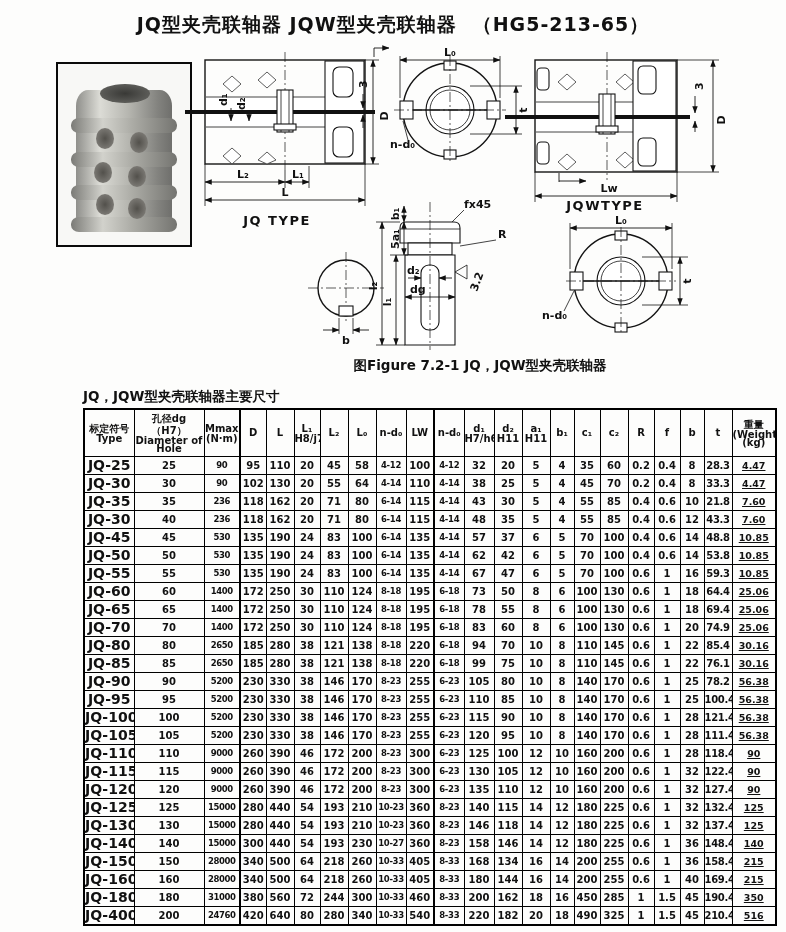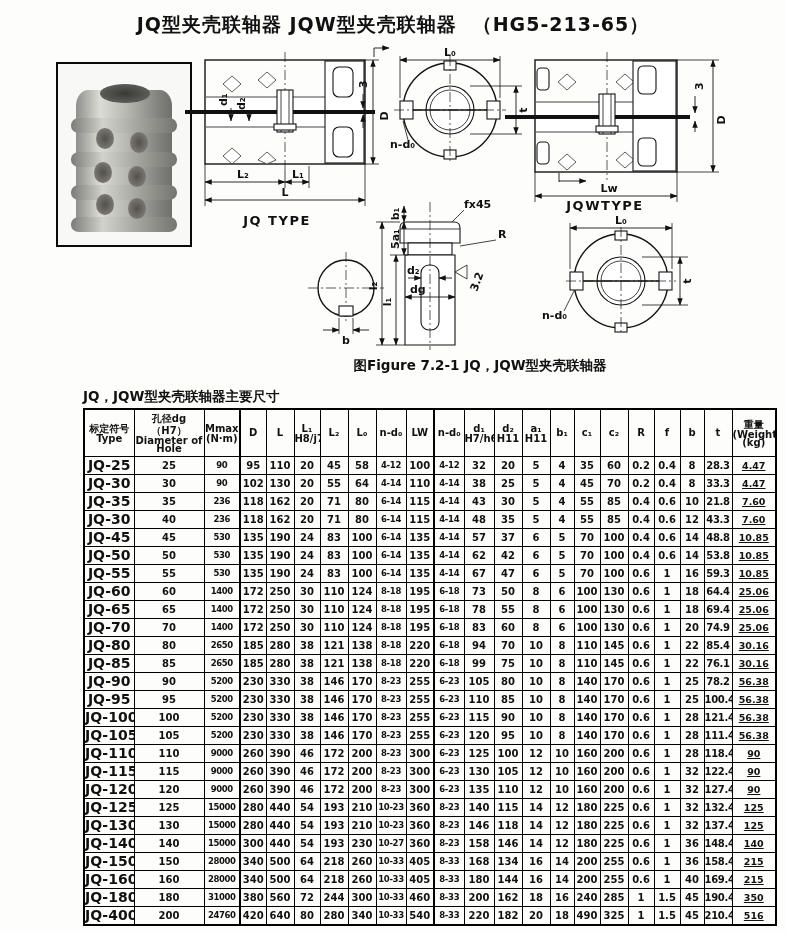--- a/index.html
+++ b/index.html
@@ -981,21 +981,21 @@
           <td>72</td>
           <td>244</td>
           <td>300</td>
           <td>10-33</td>
           <td>460</td>
           <td>8-33</td>
           <td>200</td>
           <td>162</td>
           <td>18</td>
           <td>16</td>
-          <td>240</td>
+          <td>450</td>
           <td>285</td>
           <td>1</td>
           <td>1.5</td>
           <td>45</td>
           <td>190.4</td>
           <td>350</td>
         </tr>
         <tr>
           <td>JQ-400</td>
           <td>200</td>

